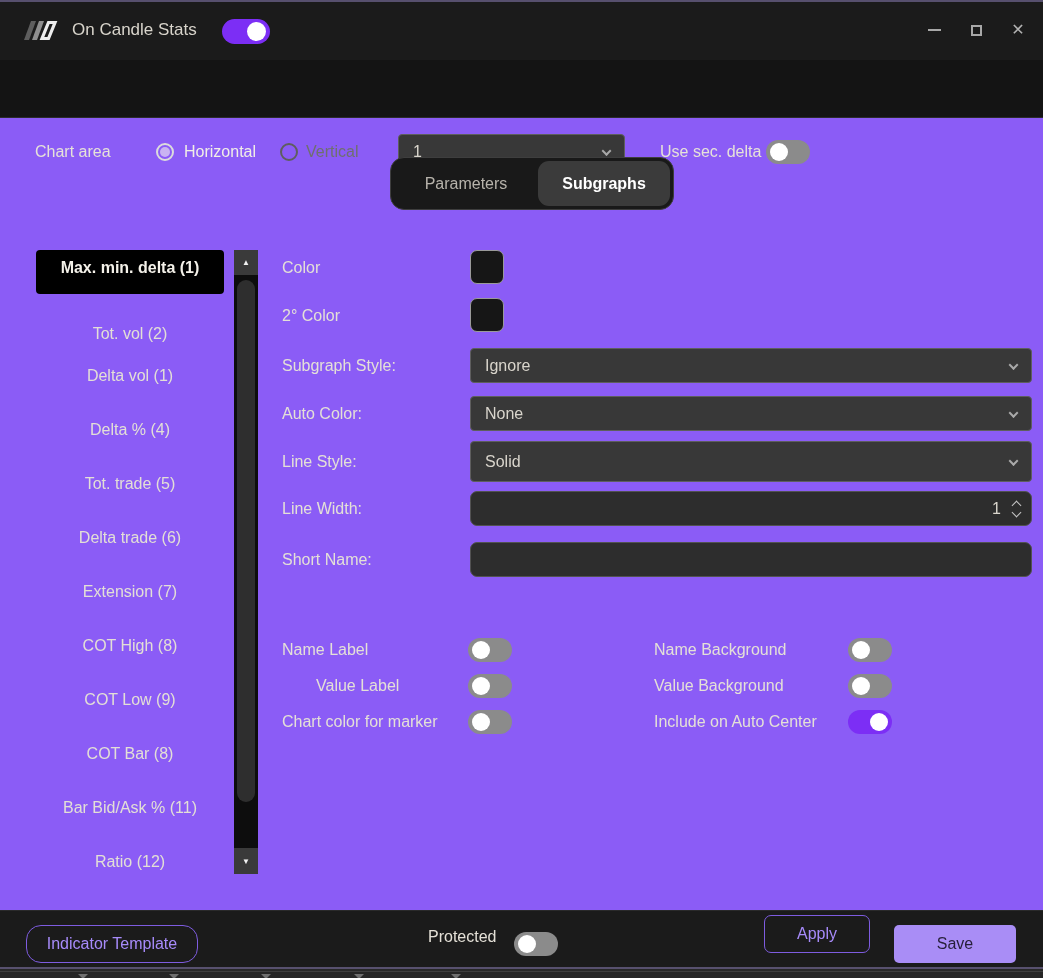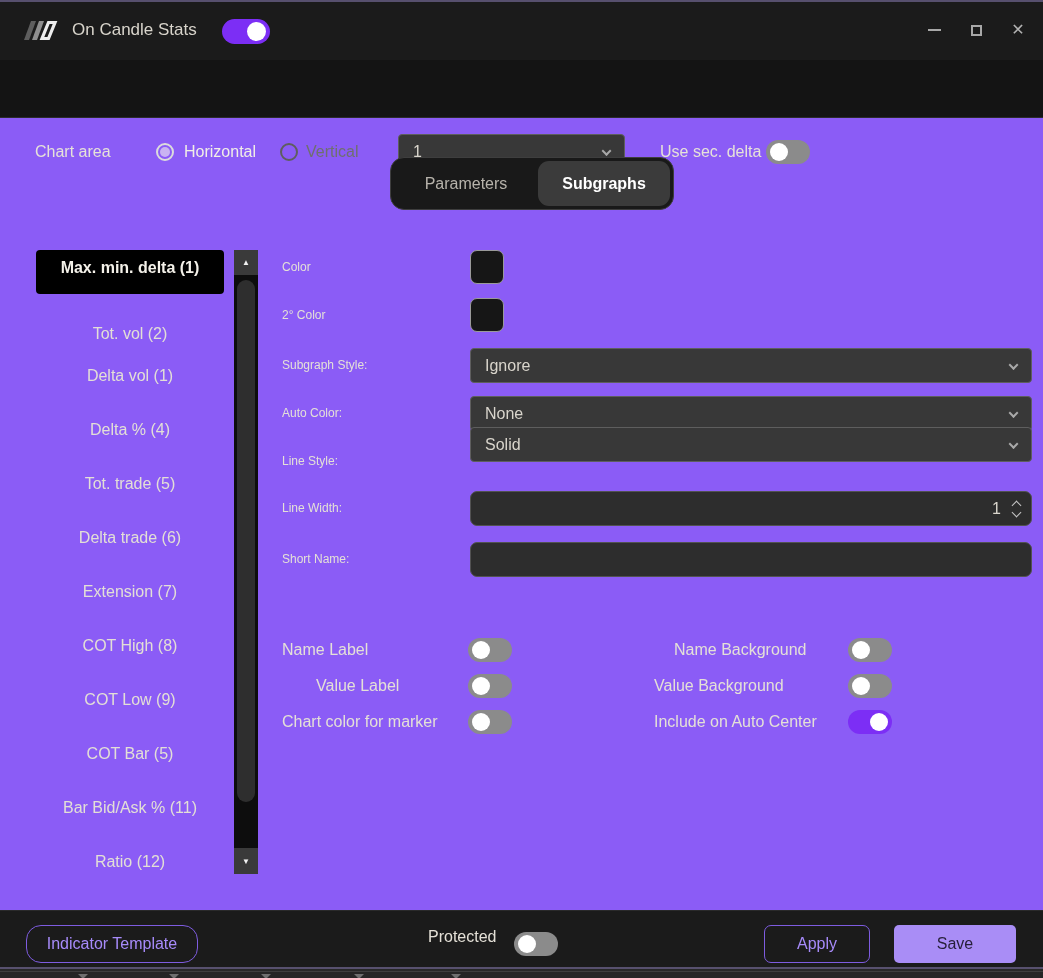--- a/index.html
+++ b/index.html
@@ -87,21 +87,21 @@
   .scrollbar { position:absolute; left:234px; top:248px; width:24px; height:624px; background:#0d0d0d; }
   .sb-btn { position:absolute; left:0; width:24px; background:#3a3a3a; color:#f2f2f2;
     font-size:8px; display:flex; align-items:center; justify-content:center; }
   .sb-up { top:0; height:25px; }
   .sb-dn { top:598px; height:26px; }
   .sb-thumb { position:absolute; left:3px; top:30px; width:18px; height:522px;
     background:#2e2e2e; border-radius:9px; }
 
   
   .form-label { position:absolute; left:282px; height:35px; line-height:35px;
-    font-size:12px; color:#e4e0d7; }
+    font-size:16px; color:#e4e0d7; }
   .swatch { position:absolute; left:470px; width:34px; height:34px; border:1.5px solid #9a9a9a;
     border-radius:7px; background:#161616; }
   .tgl-label { position:absolute; height:34px; line-height:34px; font-size:16px; color:#e4e0d7; }
 
   
   .footer { position:absolute; left:0; top:908px; width:100%; height:57px; background:#1b1b1b;
     border-top:1px solid #2a2a2a; }
   .btn-outline { position:absolute; height:38px; background:transparent;
     border:1px solid #7e5ce0; border-radius:7px; color:#a78bfa; font-size:16px;
     display:flex; align-items:center; justify-content:center; font-family:inherit; }
@@ -184,21 +184,21 @@
     <div>
       <div class="list-item selected" style="top:248px;">Max. min. delta (1)</div>
       <div class="list-item" style="top:314px;">Tot. vol (2)</div>
       <div class="list-item" style="top:356px;">Delta vol (1)</div>
       <div class="list-item" style="top:410px;">Delta % (4)</div>
       <div class="list-item" style="top:464px;">Tot. trade (5)</div>
       <div class="list-item" style="top:518px;">Delta trade (6)</div>
       <div class="list-item" style="top:572px;">Extension (7)</div>
       <div class="list-item" style="top:626px;">COT High (8)</div>
       <div class="list-item" style="top:680px;">COT Low (9)</div>
-      <div class="list-item" style="top:734px;">COT Bar (5)</div>
+      <div class="list-item" style="top:734px;">COT Bar (8)</div>
       <div class="list-item" style="top:788px;">Bar Bid/Ask % (11)</div>
       <div class="list-item" style="top:842px;">Ratio (12)</div>
     </div>
 
     <div class="scrollbar">
       <div class="sb-btn sb-up">
           <span>▲</span>
         </div>
       <div class="sb-thumb"></div>
       <div class="sb-btn sb-dn">
@@ -218,21 +218,21 @@
       <span class="chev"></span>
     </div>
 
     <span class="form-label" style="top:394px;">Auto Color:</span>
     <div class="dropdown" style="left:470px; top:394px; width:562px; height:35px;">
       <span>None</span>
       <span class="chev"></span>
     </div>
 
     <span class="form-label" style="top:442px;">Line Style:</span>
-    <div class="dropdown" style="left:470px; top:425px; width:562px; height:35px;">
+    <div class="dropdown" style="left:470px; top:439px; width:562px; height:41px;">
       <span>Solid</span>
       <span class="chev"></span>
     </div>
 
     <span class="form-label" style="top:489px;">Line Width:</span>
     <div class="inputbox" style="left:470px; top:489px; width:562px; height:35px;">
       <span class="numvalue">1</span>
       <span class="spinner">
         <span class="sp-up"></span>
         <span class="sp-dn"></span>
@@ -250,21 +250,21 @@
     <span class="tgl-label" style="left:282px; top:667px;margin-left:34px;">Value Label</span>
     <span class="toggle" style="left:468px; top:672px;">
         <span class="knob"></span>
       </span>
 
     <span class="tgl-label" style="left:282px; top:703px;">Chart color for marker</span>
     <span class="toggle" style="left:468px; top:708px;">
         <span class="knob"></span>
       </span>
 
-    <span class="tgl-label" style="left:654px; top:631px;margin-left:20px;">Name Background</span>
+    <span class="tgl-label" style="left:654px; top:631px;">Name Background</span>
     <span class="toggle" style="left:848px; top:636px;">
         <span class="knob"></span>
       </span>
 
     <span class="tgl-label" style="left:654px; top:667px;">Value Background</span>
     <span class="toggle" style="left:848px; top:672px;">
         <span class="knob"></span>
       </span>
 
     <span class="tgl-label" style="left:654px; top:703px;">Include on Auto Center</span>
@@ -273,18 +273,18 @@
       </span>
 
     <div class="footer">
       <button class="btn-outline" style="left:26px; top:14px; width:172px;border-radius:15px;">Indicator Template</button>
 
       <span class="tgl-label" style="left:428px; top:7px; height:38px; line-height:38px;">Protected</span>
       <span class="toggle" style="left:514px; top:21px;">
           <span class="knob"></span>
         </span>
 
-      <button class="btn-outline" style="left:764px; top:14px; width:106px;">Apply</button>
+      <button class="btn-outline" style="left:764px; top:4px; width:106px;">Apply</button>
       <button class="btn-fill" style="left:894px; top:14px; width:122px;">Save</button>
     </div>
 
   </div>
 </div>
 
 </body></html>

